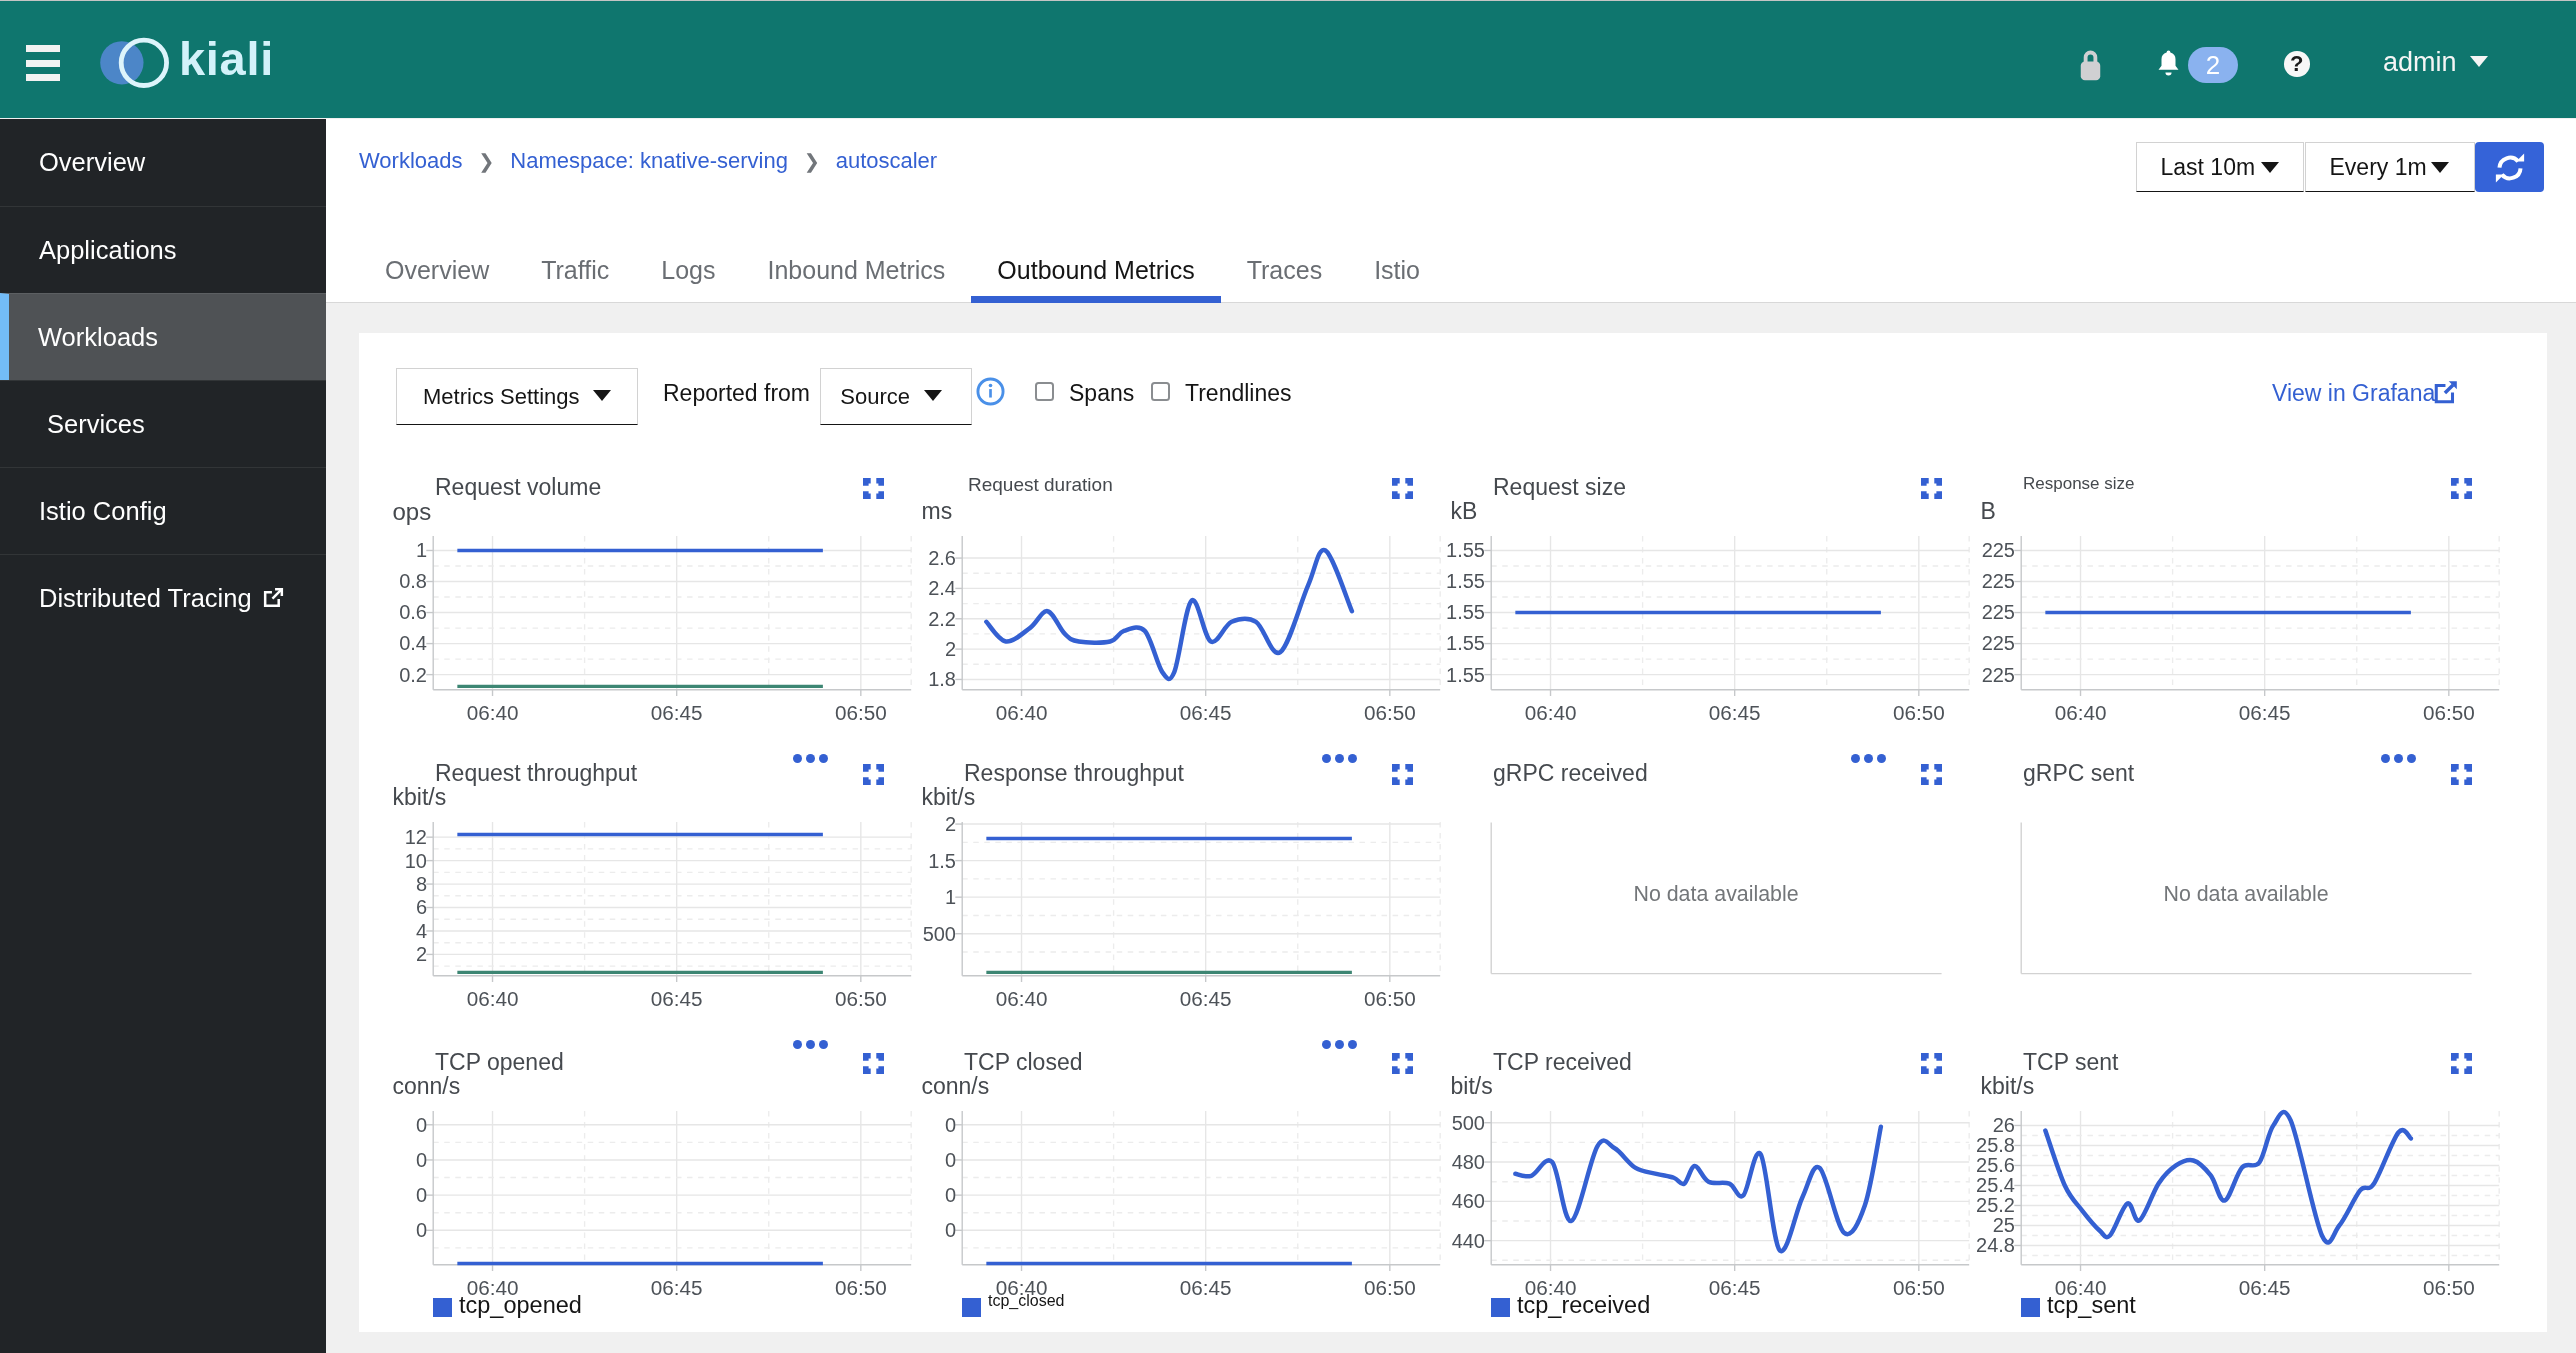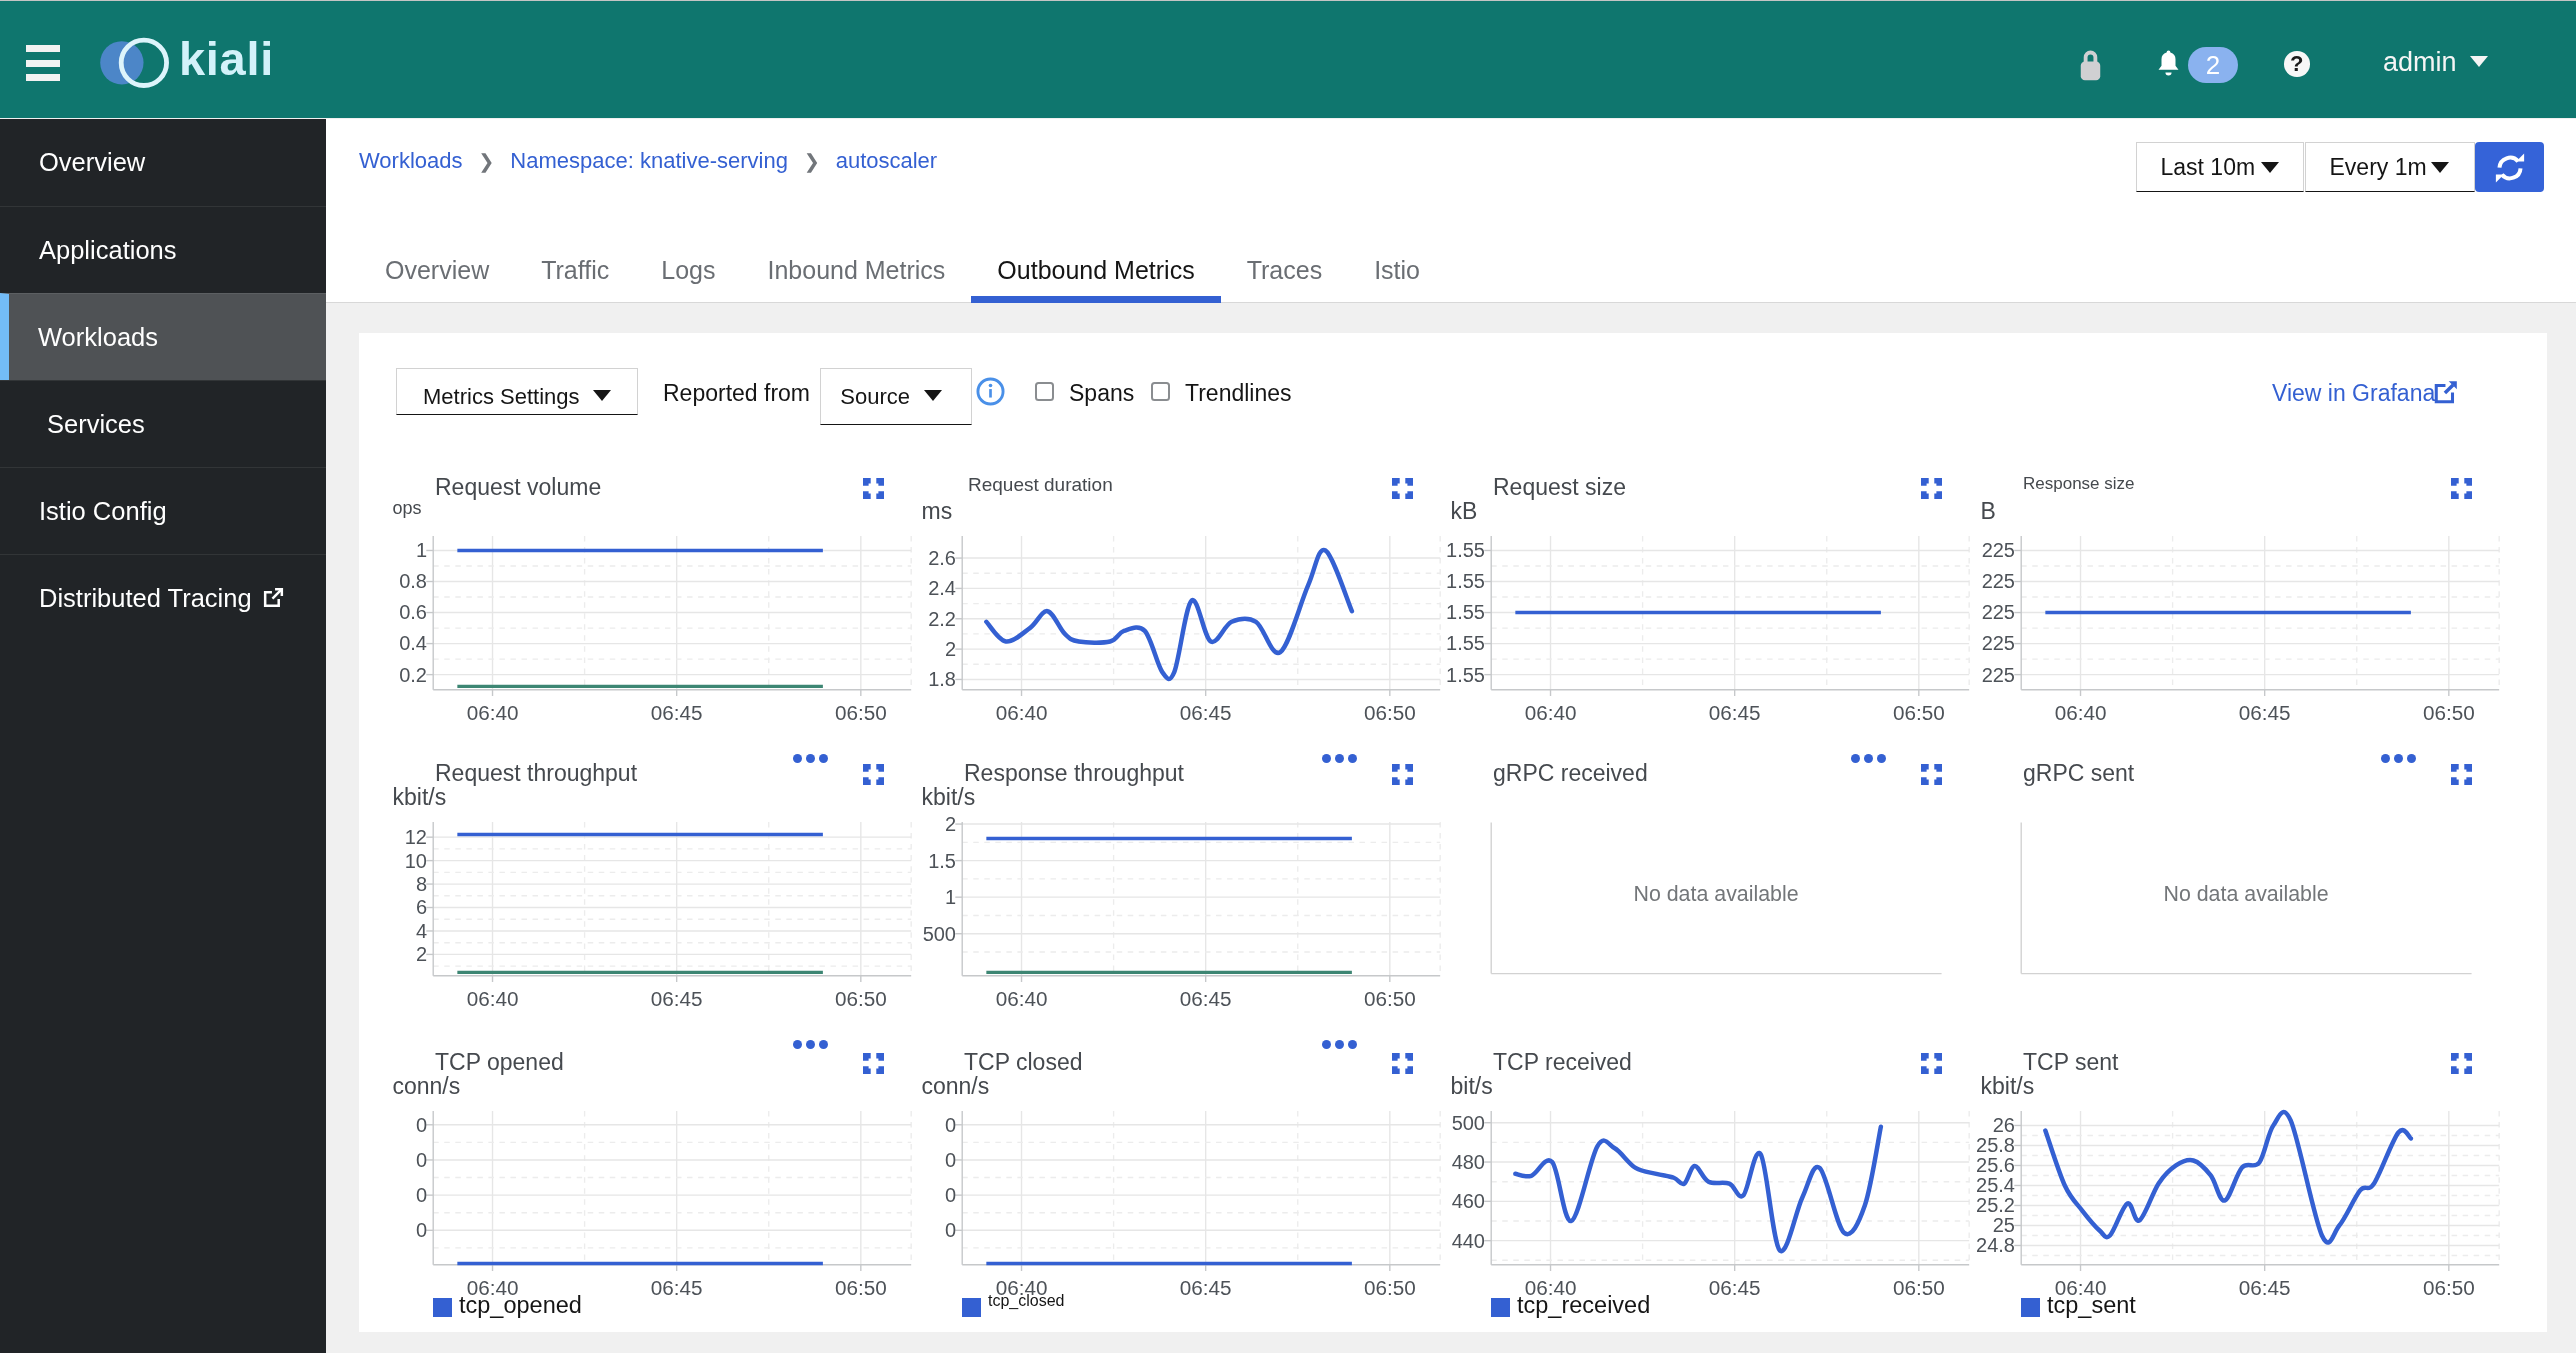--- a/index.html
+++ b/index.html
@@ -84,21 +84,21 @@
       <path d="M19.9,12.2 a8,8 0 0 1 -14,4.8" fill="none" stroke="#ffffff" stroke-width="3"></path>
       <path d="M4.1,11.8 a8,8 0 0 1 14,-4.8" fill="none" stroke="#ffffff" stroke-width="3"></path>
       <path d="M22.6,7.2 h-6 l6,-6 z" fill="#ffffff"></path>
       <path d="M1.4,16.8 h6 l-6,6 z" fill="#ffffff"></path>
     </svg>
   </div>
 </div>
 
 <div class="abs" style="left:359px;top:333px;width:2188px;height:999px;background:#ffffff">
 
-  <div class="sel" style="left:37px;top:35px;width:242px;height:47px;line-height:55px;padding-left:26px;font-size:22px">Metrics Settings</div>
+  <div class="sel" style="left:37px;top:35px;width:242px;height:57px;line-height:55px;padding-left:26px;font-size:22px">Metrics Settings</div>
   <div class="caret" style="left:234px;top:57px"></div>
   <div class="abs" style="left:304px;top:47px;font-size:23px;color:#151515">Reported from</div>
   <div class="sel" style="left:461px;top:35px;width:152px;height:57px;line-height:55px;padding-left:19.3px;font-size:22px">Source</div>
   <div class="caret" style="left:565px;top:57px"></div>
   <svg class="abs" style="left:617px;top:44px" width="29" height="29" viewBox="0 0 24 24">
     <circle cx="12" cy="12" r="10.4" fill="none" stroke="#4a90e8" stroke-width="2.4"></circle>
     <rect x="10.9" y="10" width="2.2" height="7" fill="#4a90e8"></rect>
     <circle cx="12" cy="7" r="1.5" fill="#4a90e8"></circle>
   </svg>
   <div class="abs" style="left:676px;top:49px;width:19.3px;height:19.3px;border:2.1px solid #8a8d90;border-radius:3.5px;background:#fff"></div>
@@ -114,21 +114,21 @@
 </div>
 
 <div style="position:absolute;left:387px;top:477px;width:529px;height:286px">
     <div style="position:absolute;left:48px;top:-2.8px;font-size:23px;color:#45494e">Request volume</div>
     <svg style="position:absolute;left:476px;top:0.7px" width="21" height="21" viewBox="0 0 30 30" fill="none" stroke="#3460d2" stroke-width="8">
       <path d="M4,11 V4 H11"></path>
       <path d="M19,4 H26 V11"></path>
       <path d="M26,19 V26 H19"></path>
       <path d="M11,26 H4 V19"></path>
     </svg>
-    <div style="position:absolute;left:5.5px;top:21px;font-size:18px;color:#45494e">ops</div>
+    <div style="position:absolute;left:5.5px;top:21px;font-size:24px;color:#45494e">ops</div>
     <svg style="position:absolute;left:0;top:0;overflow:visible" width="529" height="318" viewBox="0 0 767 460">
       <line x1="286.5" y1="85" x2="286.5" y2="308" stroke="#ececec" stroke-width="2" stroke-dasharray="8 8"></line>
       <line x1="553.5" y1="85" x2="553.5" y2="308" stroke="#ececec" stroke-width="2" stroke-dasharray="8 8"></line>
       <line x1="760" y1="85" x2="760" y2="308" stroke="#ececec" stroke-width="2" stroke-dasharray="8 8"></line>
       <line x1="153" y1="85" x2="153" y2="308" stroke="#e6e6e6" stroke-width="2"></line>
       <line x1="420" y1="85" x2="420" y2="308" stroke="#e6e6e6" stroke-width="2"></line>
       <line x1="687" y1="85" x2="687" y2="308" stroke="#e6e6e6" stroke-width="2"></line>
       <line x1="67" y1="106" x2="760" y2="106" stroke="#e6e6e6" stroke-width="2"></line>
       <line x1="67" y1="128.5" x2="760" y2="128.5" stroke="#ececec" stroke-width="2" stroke-dasharray="8 8"></line>
       <line x1="67" y1="151" x2="760" y2="151" stroke="#e6e6e6" stroke-width="2"></line>

